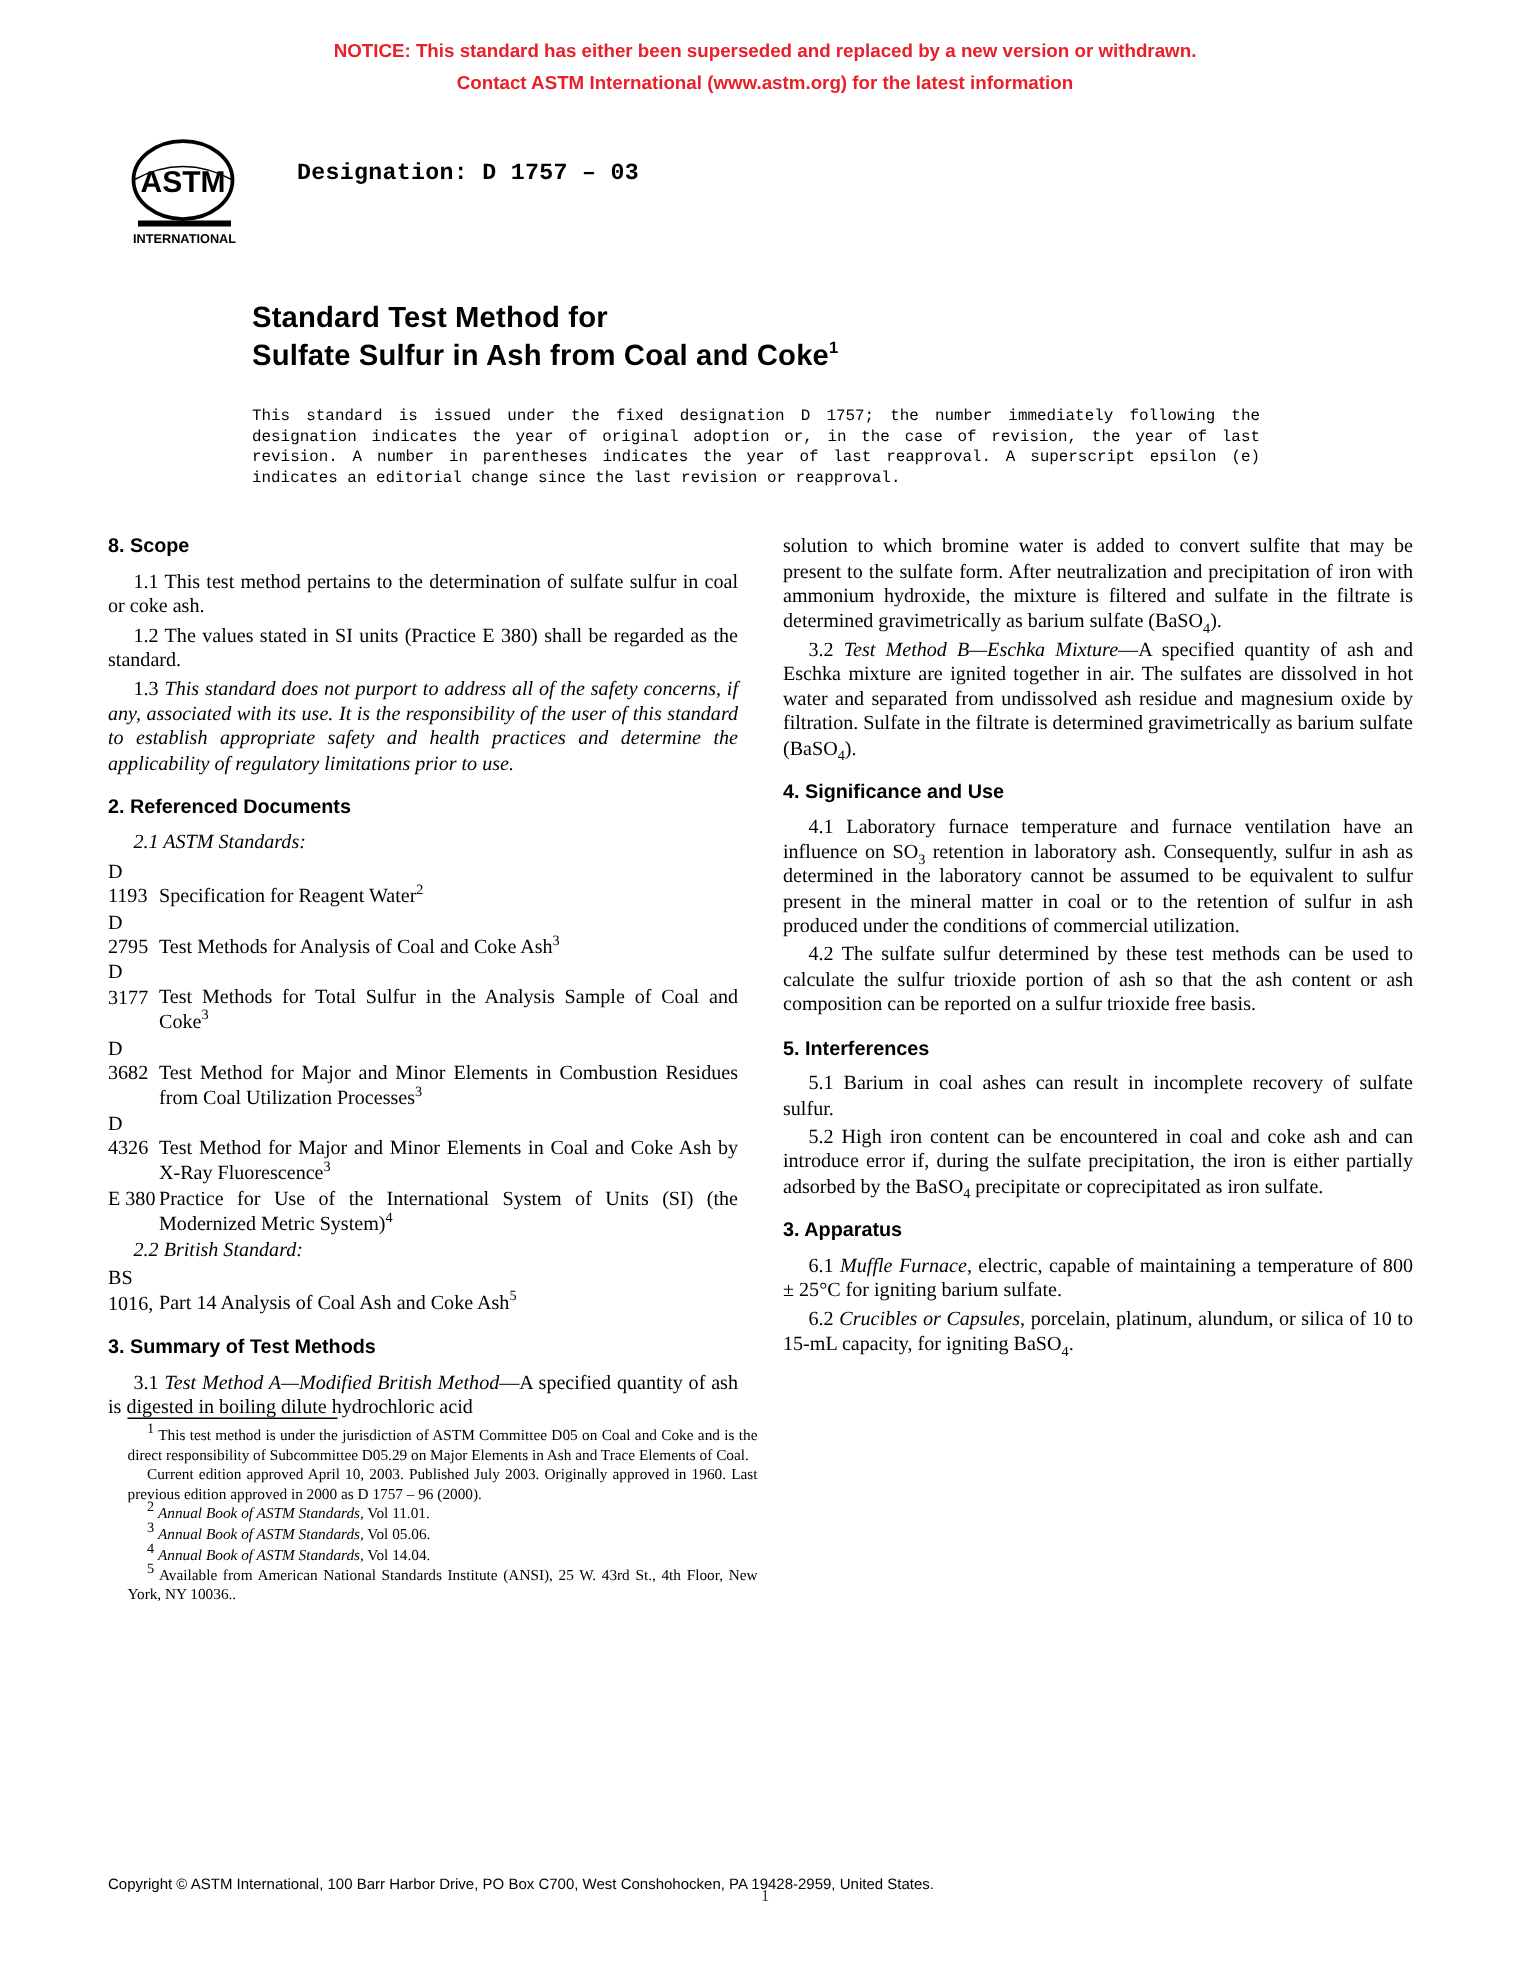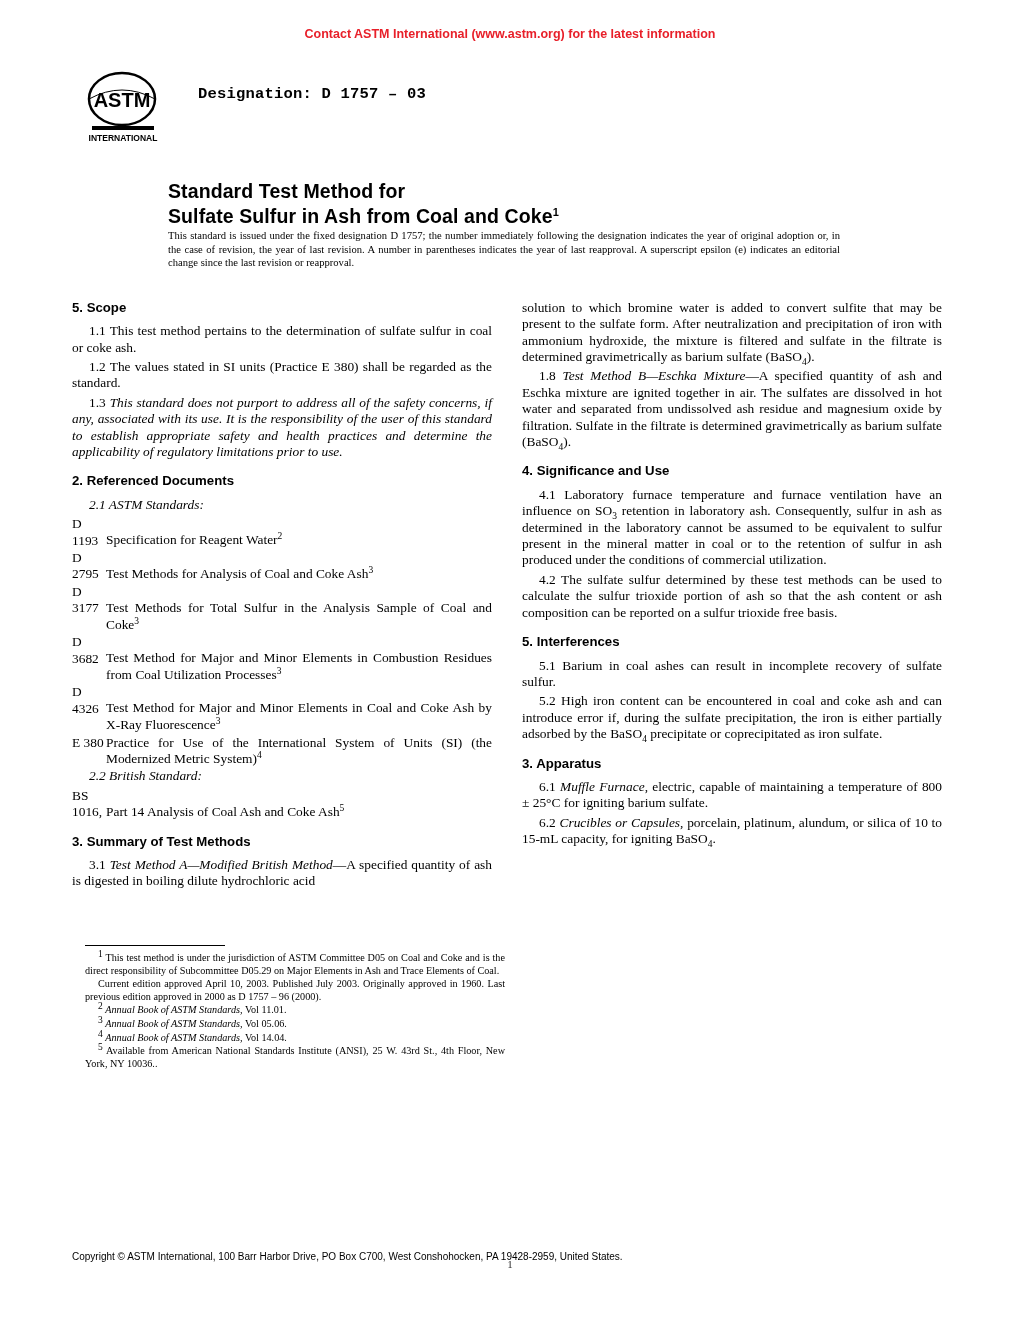--- a/index.html
+++ b/index.html
@@ -60,25 +60,26 @@
   .doc-title {
     font-family: Liberation Sans, sans-serif;
     font-weight: bold;
     font-size: 19.5px;
     line-height: 25px;
     letter-spacing: 0.1px;
   }
   .doc-title sup { font-size: 11px; vertical-align: super; }
   .issue-note {
     margin-left: 96px;
+    margin-top: 22px;
     width: 672px;
     font-size: 10.6px;
     line-height: 13.6px;
     text-align: justify;
-    font-family: Liberation Serif, serif;
+    font-family: Liberation Mono, monospace;
   }
   .columns {
     display: flex;
     margin-top: 30px;
     gap: 30px;
   }
   .col {
     width: 420px;
     font-size: 13.4px;
     line-height: 16.4px;
@@ -142,20 +143,21 @@
     font-size: 11px;
     color: #333;
   }
 </style>
 </head>
 <body>
 
 <div class="page">
 
   <div>
+    <div class="notice">NOTICE: This standard has either been superseded and replaced by a new version or withdrawn.</div>
     <div class="notice">Contact ASTM International (www.astm.org) for the latest information</div>
   </div>
 
   <div class="header-block">
     <div class="logo">
       <svg width="96" height="78" viewBox="0 0 96 78">
         <ellipse cx="44" cy="30" rx="33" ry="26" fill="none" stroke="#000" stroke-width="2.5"></ellipse>
         <path d="M11 30 Q44 12 77 30" fill="none" stroke="#000" stroke-width="1"></path>
         <text x="44" y="38" font-family="Liberation Sans, sans-serif" font-size="20" font-weight="bold" text-anchor="middle" fill="#000">ASTM</text>
         <rect x="14" y="57" width="62" height="4" fill="#000"></rect>
@@ -170,21 +172,21 @@
       <span>Standard Test Method for</span><br>
       <span>Sulfate Sulfur in Ash from Coal and Coke</span><sup>1</sup>
     </div>
   </div>
 
   <div class="issue-note">This standard is issued under the fixed designation D 1757; the number immediately following the designation indicates the year of original adoption or, in the case of revision, the year of last revision. A number in parentheses indicates the year of last reapproval. A superscript epsilon (e) indicates an editorial change since the last revision or reapproval.</div>
 
   <div class="columns">
 
     <div class="col">
-      <div class="sec-head">5.  Scope</div>
+      <div class="sec-head">8.  Scope</div>
       <p>1.1  This test method pertains to the determination of sulfate sulfur in coal or coke ash.</p>
       <p>1.2  The values stated in SI units (Practice E 380) shall be regarded as the standard.</p>
       <p><span>1.3</span> <span class="ital">This standard does not purport to address all of the safety concerns, if any, associated with its use. It is the responsibility of the user of this standard to establish appropriate safety and health practices and determine the applicability of regulatory limitations prior to use.</span></p>
 
       <div class="sec-head">2.  Referenced Documents</div>
       <p class="ital">2.1  ASTM Standards:</p>
 
       <p class="hang"><span class="lbl">D 1193</span><span>Specification for Reagent Water</span><sup>2</sup></p>
       <p class="hang"><span class="lbl">D 2795</span><span>Test Methods for Analysis of Coal and Coke Ash</span><sup>3</sup></p>
       <p class="hang"><span class="lbl">D 3177</span><span>Test Methods for Total Sulfur in the Analysis Sample of Coal and Coke</span><sup>3</sup></p>
@@ -194,21 +196,21 @@
 
       <p class="ital">2.2  British Standard:</p>
       <p class="hang"><span class="lbl">BS 1016,</span><span>Part 14 Analysis of Coal Ash and Coke Ash</span><sup>5</sup></p>
 
       <div class="sec-head">3.  Summary of Test Methods</div>
       <p><span>3.1</span> <span class="ital">Test Method A—Modified British Method</span><span>—A specified quantity of ash is digested in boiling dilute hydrochloric acid</span></p>
     </div>
 
     <div class="col">
       <p class="noindent">solution to which bromine water is added to convert sulfite that may be present to the sulfate form. After neutralization and precipitation of iron with ammonium hydroxide, the mixture is filtered and sulfate in the filtrate is determined gravimetrically as barium sulfate (BaSO<sub>4</sub>).</p>
-      <p><span>1.8</span> <span class="ital">Test Method B—Eschka Mixture</span>—A specified quantity of ash and Eschka mixture are ignited together in air. The sulfates are dissolved in hot water and separated from undissolved ash residue and magnesium oxide by filtration. Sulfate in the filtrate is determined gravimetrically as barium sulfate (BaSO<sub>4</sub>).</p>
+      <p><span>3.2</span> <span class="ital">Test Method B—Eschka Mixture</span>—A specified quantity of ash and Eschka mixture are ignited together in air. The sulfates are dissolved in hot water and separated from undissolved ash residue and magnesium oxide by filtration. Sulfate in the filtrate is determined gravimetrically as barium sulfate (BaSO<sub>4</sub>).</p>
 
       <div class="sec-head">4.  Significance and Use</div>
       <p>4.1  Laboratory furnace temperature and furnace ventilation have an influence on SO<sub>3</sub> retention in laboratory ash. Consequently, sulfur in ash as determined in the laboratory cannot be assumed to be equivalent to sulfur present in the mineral matter in coal or to the retention of sulfur in ash produced under the conditions of commercial utilization.</p>
       <p>4.2  The sulfate sulfur determined by these test methods can be used to calculate the sulfur trioxide portion of ash so that the ash content or ash composition can be reported on a sulfur trioxide free basis.</p>
 
       <div class="sec-head">5.  Interferences</div>
       <p>5.1  Barium in coal ashes can result in incomplete recovery of sulfate sulfur.</p>
       <p>5.2  High iron content can be encountered in coal and coke ash and can introduce error if, during the sulfate precipitation, the iron is either partially adsorbed by the BaSO<sub>4</sub> precipitate or coprecipitated as iron sulfate.</p>
 
       <div class="sec-head">3.  Apparatus</div>

